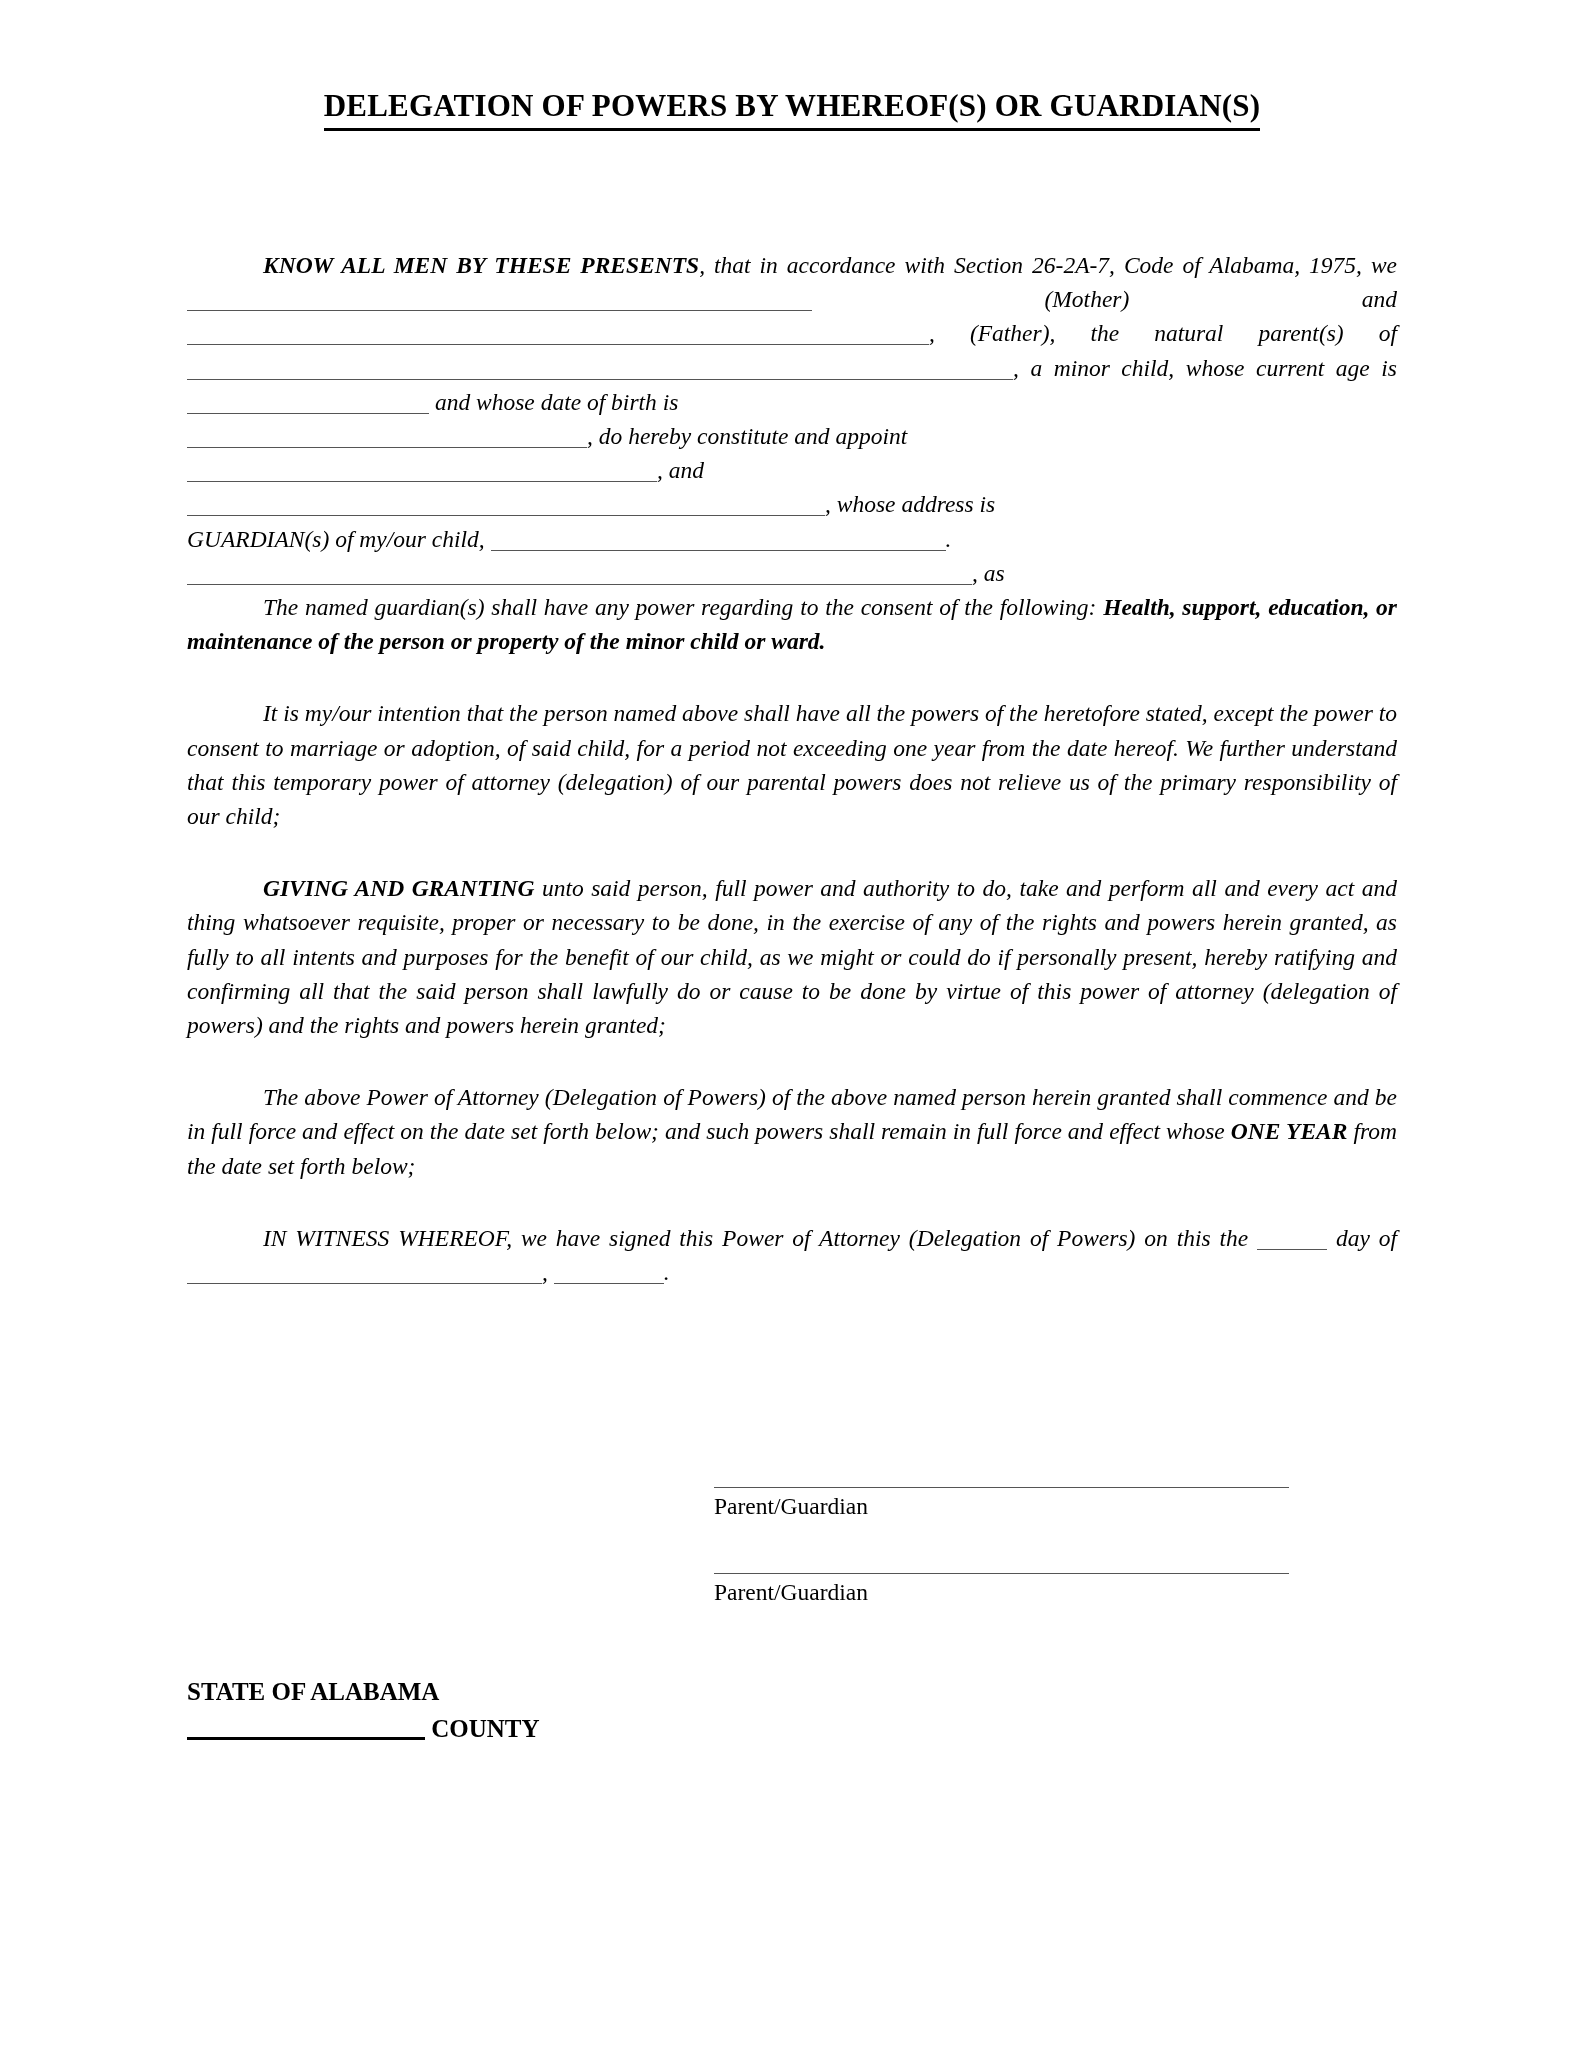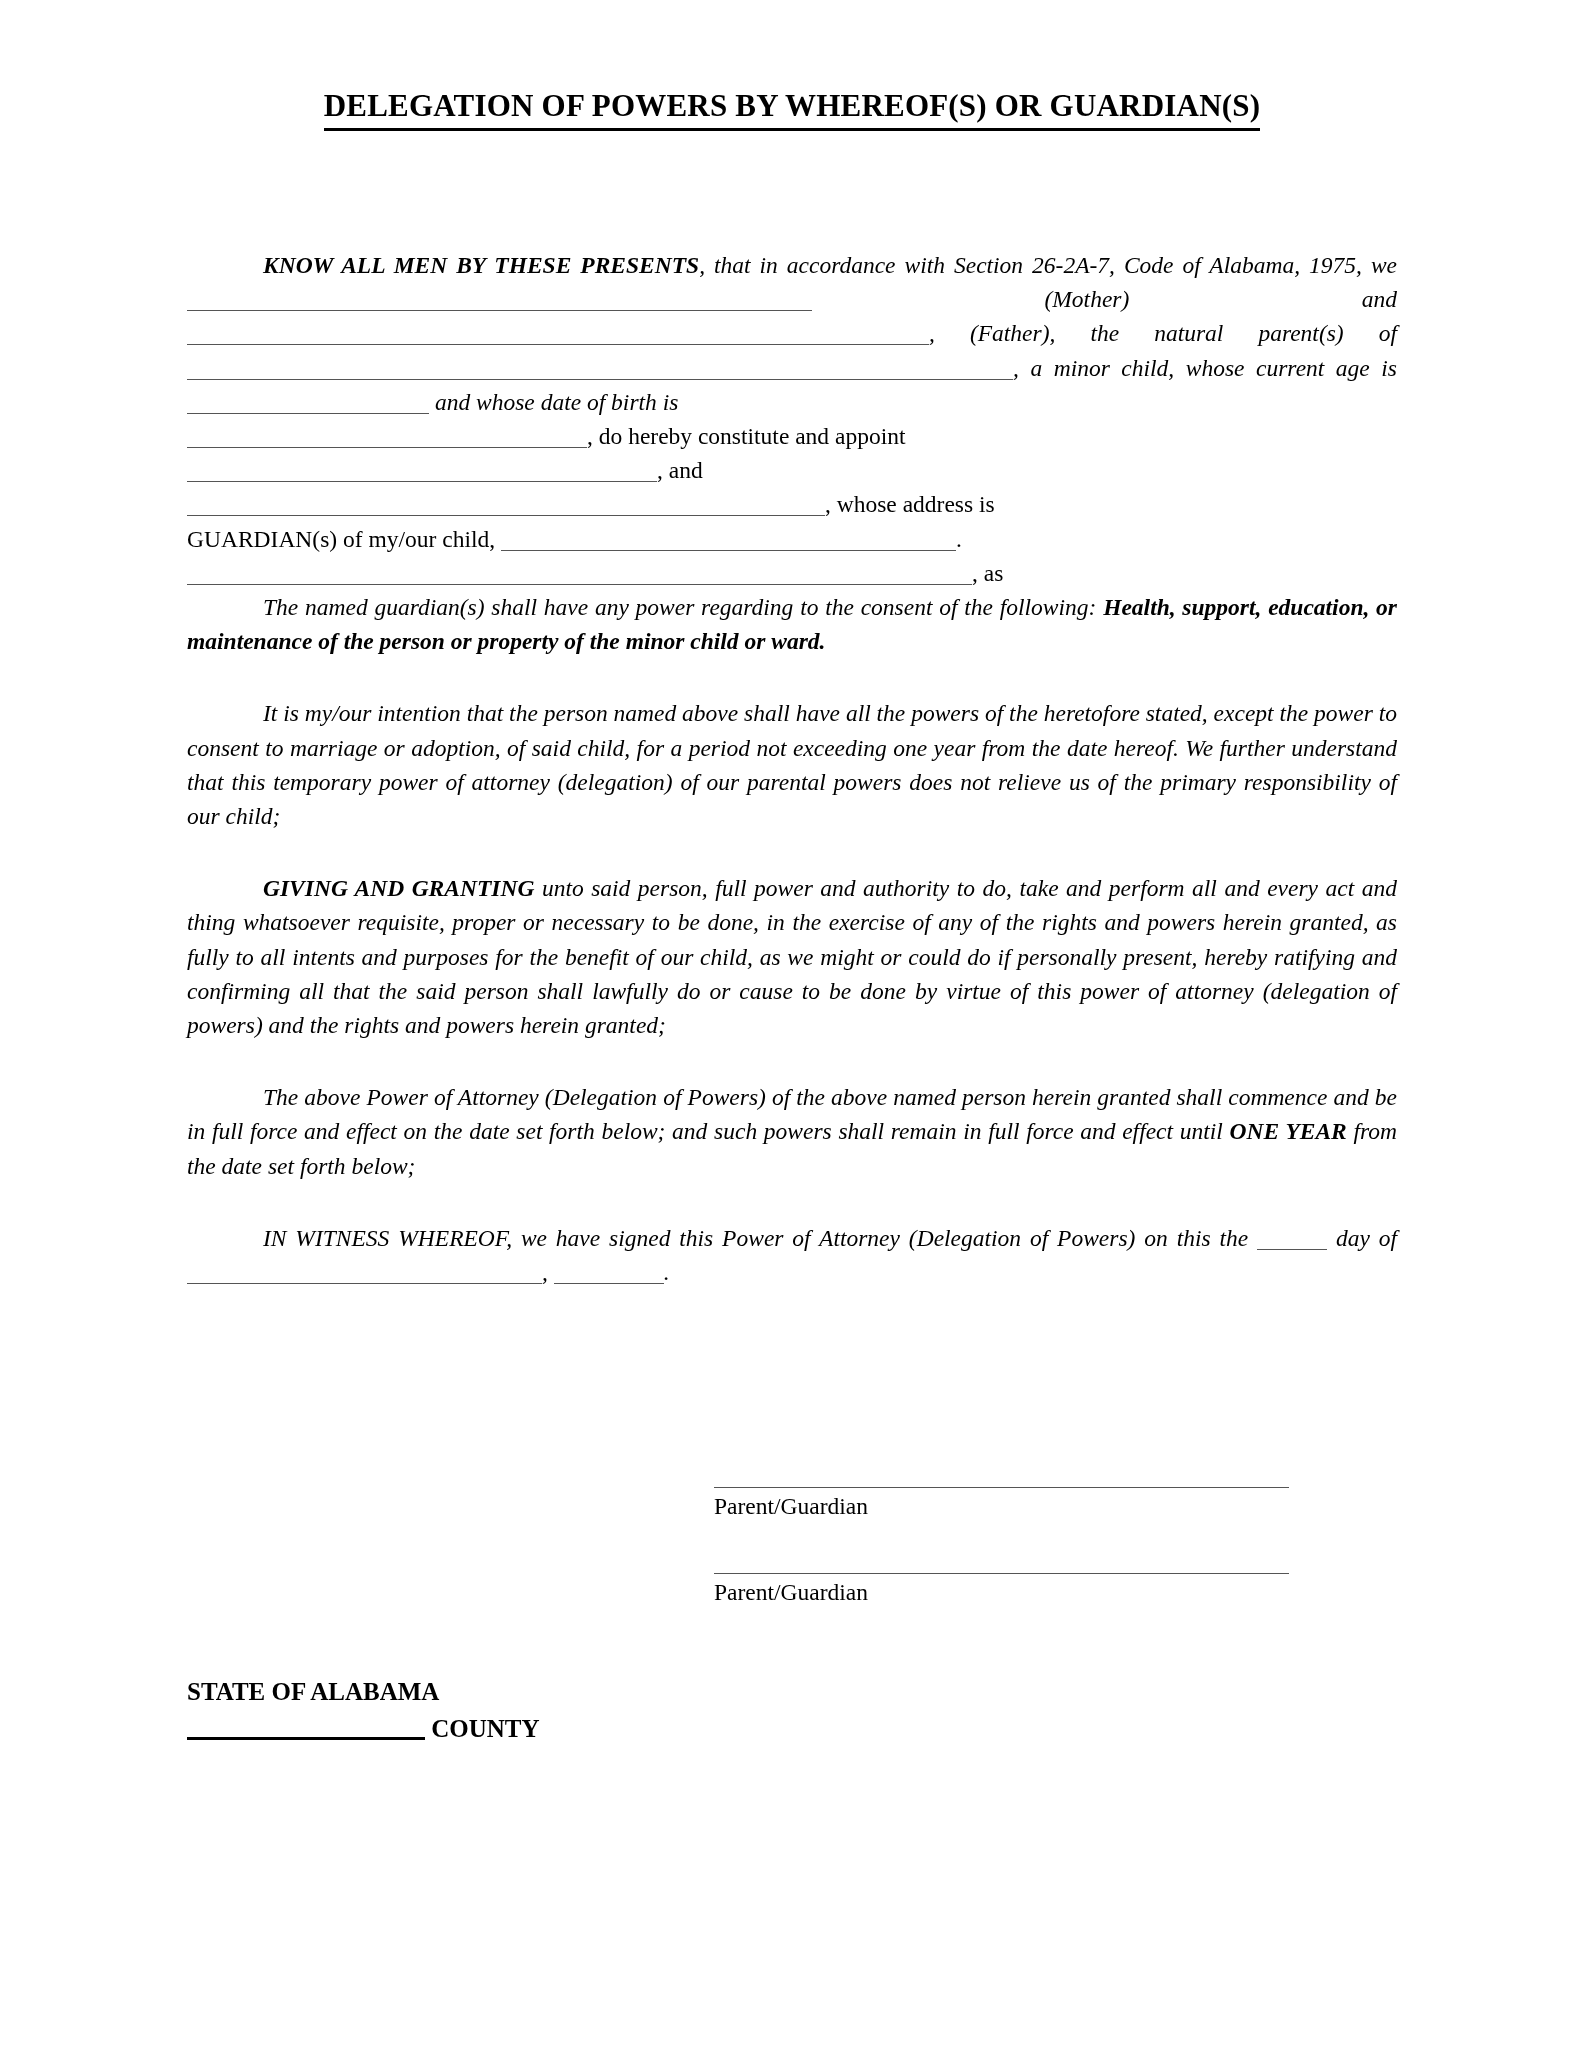--- a/index.html
+++ b/index.html
@@ -73,21 +73,21 @@
   .blank.w-dob     { width: 400px; }
   .blank.w-appt    { width: 470px; }
   .blank.w-addr1   { width: 638px; }
   .blank.w-addr2   { width: 785px; }
   .blank.w-child   { width: 455px; }
   .blank.w-day     { width: 70px; }
   .blank.w-month   { width: 355px; }
   .blank.w-year    { width: 110px; }
 
   
-  .rowline { text-align: left; white-space: nowrap; }
+  .rowline { text-align: left; white-space: nowrap; font-style: italic; }
   .gap-md { height: 38px; }
 
   
   .sig-area {
     position: absolute;
     left: 714px;
     top: 1487px;
     width: 575px;
     font-size: 23.5px;
     line-height: 30px;
@@ -147,21 +147,21 @@
     <div class="gap-md"></div>
 
     <p class="para-indent">It is my/our intention that the person named above shall have all the powers of the heretofore stated, except the power to consent to marriage or adoption, of said child, for a period not exceeding one year from the date hereof.  We further understand that this temporary power of attorney (delegation) of our parental powers does not relieve us of the primary responsibility of our child;</p>
 
     <div class="gap-md"></div>
 
     <p class="para-indent"><span class="b">GIVING AND GRANTING</span><span> unto said person, full power and authority to do, take and perform all and every act and thing whatsoever requisite, proper or necessary to be done, in the exercise of any of the rights and powers herein granted, as fully to all intents and purposes for the benefit of our child, as we might or could do if personally present, hereby ratifying and confirming all that the said person shall lawfully do or cause to be done by virtue of this power of attorney (delegation of powers) and the rights and powers herein granted;</span></p>
 
     <div class="gap-md"></div>
 
-    <p class="para-indent"><span>The above Power of Attorney (Delegation of Powers) of the above named person herein granted shall commence and be in full force and effect on the date set forth below; and such powers shall remain in full force and effect until </span><span class="b">ONE YEAR</span><span> from the date set forth below;</span></p>
+    <p class="para-indent"><span>The above Power of Attorney (Delegation of Powers) of the above named person herein granted shall commence and be in full force and effect on the date set forth below; and such powers shall remain in full force and effect whose </span><span class="b">ONE YEAR</span><span> from the date set forth below;</span></p>
 
     <div class="gap-md"></div>
 
     <p class="para-indent"><span>IN WITNESS WHEREOF, we have signed this Power of Attorney (Delegation of Powers) on this the </span><span class="blank w-day"></span><span> day of </span><span class="blank w-month"></span><span>, </span><span class="blank w-year"></span><span>.</span></p>
 
   </div>
 
   <div class="sig-area">
     <div class="sig-rule"></div>
     <p class="sig-label">Parent/Guardian</p>

